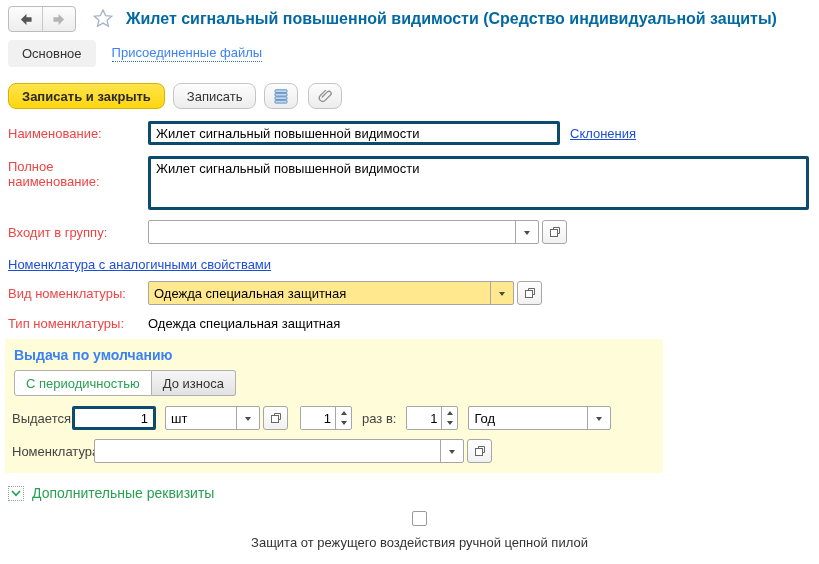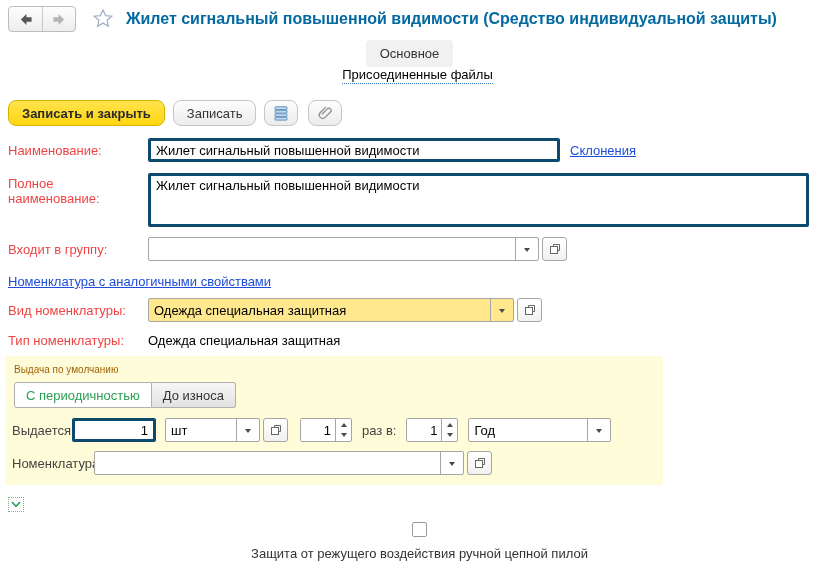--- a/index.html
+++ b/index.html
@@ -15,23 +15,23 @@
   .titlebar { display:flex; align-items:center; padding:6px 8px 4px 8px; }
   .nav-group { display:inline-flex; border:1px solid #bcbcbc; border-radius:4px; overflow:hidden;
                background:linear-gradient(#fdfdfd,#ededed); height:26px; }
   .nav-btn { width:33px; display:flex; align-items:center; justify-content:center; cursor:pointer; }
   .nav-btn + .nav-btn { border-left:1px solid #c9c9c9; }
   .star { margin-left:16px; display:flex; align-items:center; cursor:pointer; }
   .page-title { margin-left:12px; font-size:16px; font-weight:bold; color:#0369a1;
                 white-space:nowrap; overflow:hidden; }
 
   
-  .tabs { display:flex; align-items:center; padding:4px 8px 8px 8px;flex-direction:column; }
+  .tabs { display:flex; align-items:center; padding:4px 8px 8px 8px; }
   .tab-active { background:#f1f1f1; border-radius:4px; padding:6px 14px; color:#333; cursor:default; }
-  .tab-link { margin-left:16px; color:#000000; cursor:pointer; border-bottom:1px dotted #3673b5; padding-bottom:1px; }
+  .tab-link { margin-left:16px; color:#3b82f6; cursor:pointer; border-bottom:1px dotted #3673b5; padding-bottom:1px; }
 
   
   .toolbar { display:flex; align-items:center; gap:8px; padding:8px 8px 10px 8px; }
   .btn { display:inline-flex; align-items:center; justify-content:center; height:26px;
          padding:0 13px; font-size:13px; color:#333; background:linear-gradient(#fdfdfd,#ececec);
          border:1px solid #c5c5c5; border-radius:8px; cursor:pointer; font-family:inherit; }
   .btn-primary { background:linear-gradient(#ffe34d,#ffd60f); border-color:#d8b400;
                  font-weight:bold; color:#2b2b2b; }
   .btn-icon { width:34px; padding:0; }
   .btn-icon + .btn-icon { margin-left:2px; }
@@ -58,21 +58,21 @@
 
   .spinner { display:inline-flex; border:1px solid #a6a6a6; border-radius:2px; height:24px; background:#fff; }
   .spinner input { width:34px; border:none; outline:none; text-align:right; padding:0 4px; font:inherit; }
   .spin-btns { display:flex; flex-direction:column; width:16px; border-left:1px solid #a6a6a6; }
   .spin-up, .spin-down { flex:1; display:flex; align-items:center; justify-content:center; cursor:pointer; }
   .tri-up { width:0; height:0; border:3px solid transparent; border-bottom:4px solid #4a4a4a; margin-bottom:2px;}
   .tri-down { width:0; height:0; border:3px solid transparent; border-top:4px solid #4a4a4a; margin-top:2px;}
 
   
   .panel { width:658px; background:#fffcd9; border-radius:2px; margin:2px 0 12px -3px; padding:8px 8px 10px 7px; }
-  .panel-title { color:#a16207; font-size:10px; margin:0 0 7px 2px; }
+  .panel-title { color:#3b82f6; font-size:14px; margin:0 0 7px 2px;font-weight:bold; }
   .toggle { display:inline-flex; margin:0 0 10px 2px; }
   .tg { height:26px; padding:0 11px; display:inline-flex; align-items:center; border:1px solid #b0b0b0; cursor:pointer; }
   .tg.active { background:#fff; color:#28a052; border-radius:3px 0 0 3px; }
   .tg.inactive { background:linear-gradient(#f6f6f6,#e2e2e2); color:#333; border-left:none; border-radius:0 3px 3px 0; }
   .panel .row { margin-bottom:9px; }
   .panel .row:last-child { margin-bottom:0; }
   .panel .lbl-sm { color:#444; flex-shrink:0; }
 
   
   .add-header { display:flex; align-items:center; gap:8px; margin:2px 0 10px 0; }
@@ -257,20 +257,21 @@
         </span>
       </div>
     </div>
 
     <div class="add-header">
       <span class="collapse-box">
         <svg width="10" height="7" viewBox="0 0 10 7">
             <polyline points="1,1 5,5.3 9,1" fill="none" stroke="#28a052" stroke-width="1.6"></polyline>
           </svg>
       </span>
+      <span class="add-title">Дополнительные реквизиты</span>
     </div>
 
     <div class="cb-row">
       <span class="cb"></span>
       <span class="cb-label">Защита от режущего воздействия ручной цепной пилой</span>
     </div>
 
   </div>
 </div>
 

